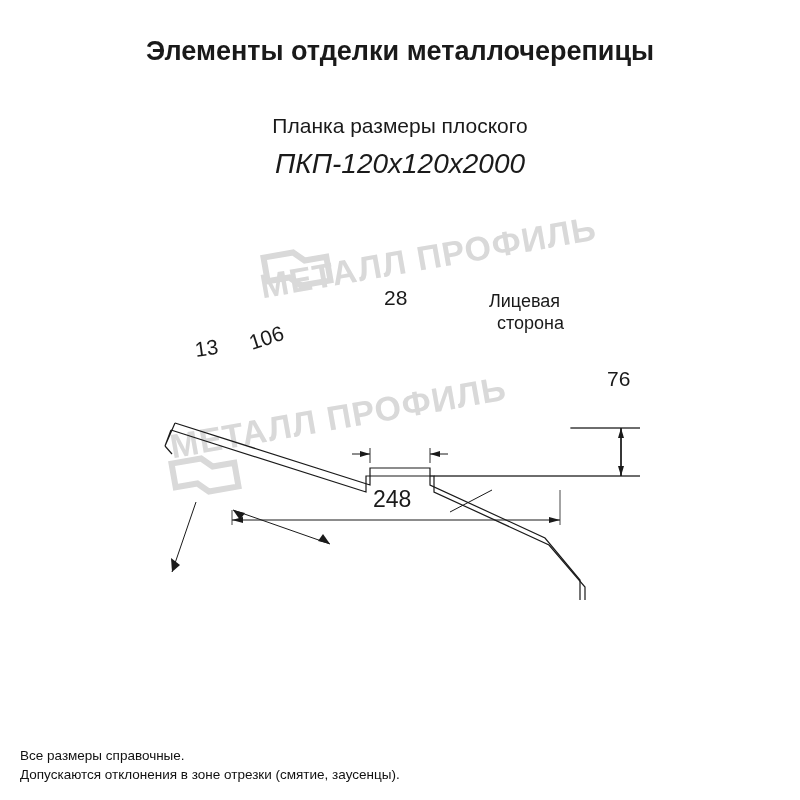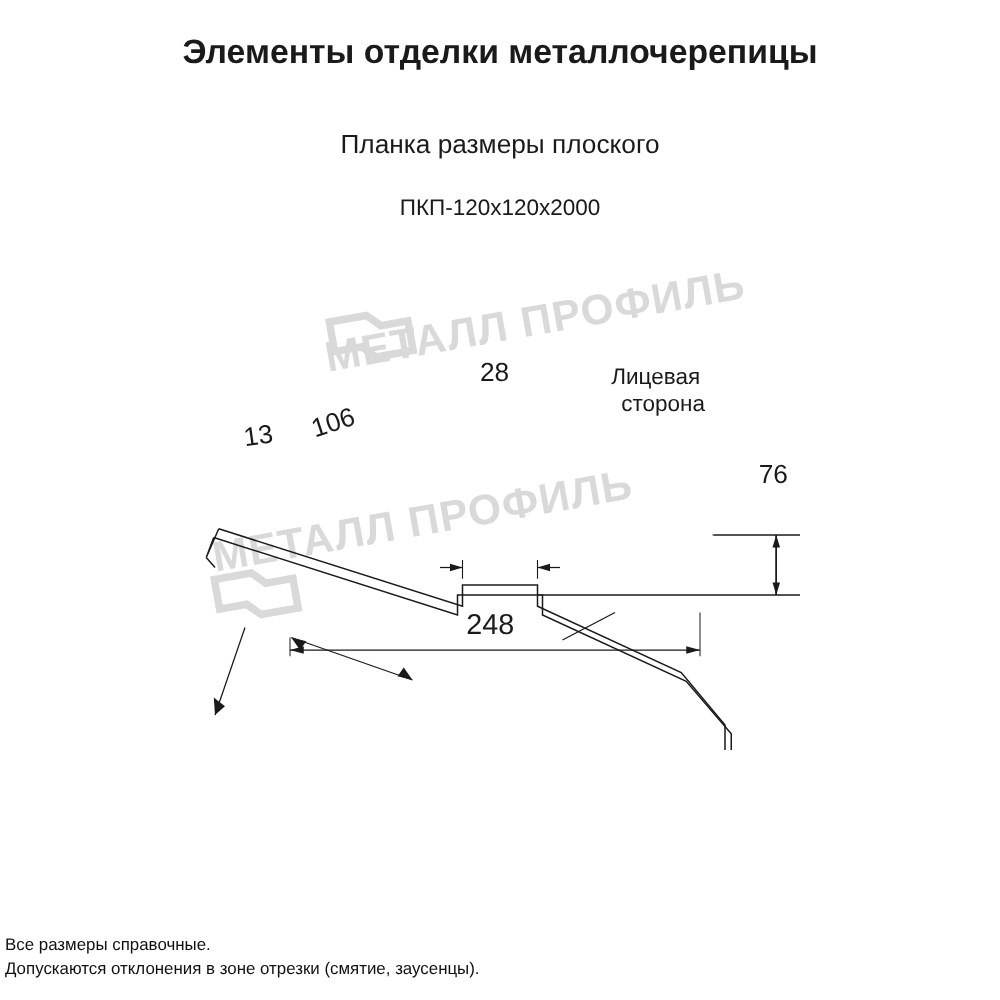--- a/index.html
+++ b/index.html
@@ -15,59 +15,60 @@
     position: relative;
     overflow: hidden;
   }
   .page {
     position: relative;
     width: 800px;
     height: 800px;
   }
   .title-block {
     position: absolute;
-    top: 24px;
+    top: 34px;
     left: 0;
     width: 800px;
     text-align: center;
   }
   .main-title {
     font-size: 27px;
     font-weight: bold;
     letter-spacing: 0px;
     line-height: 34px;
     margin: 0;
   }
   .sub-title {
     font-size: 21px;
     font-weight: normal;
     line-height: 28px;
     margin: 0;
     padding-top: 44px;
   }
   .model-title {
-    font-size: 18px;
+    font-size: 28px;
     font-weight: normal;
     line-height: 28px;
-    margin: 12px;
+    margin: 0;
     padding-top: 10px;
+    font-style: italic;
   }
   .drawing {
     position: absolute;
     top: 180px;
     left: 0;
     width: 800px;
     height: 420px;
   }
   .drawing svg {
     display: block;
   }
   .footer {
     position: absolute;
-    left: 4px;
+    left: 20px;
     bottom: 16px;
     font-size: 13.5px;
     line-height: 19px;
     color: #111;
   }
   .footer div {
     white-space: nowrap;
   }
   .wm {
     position: absolute;

